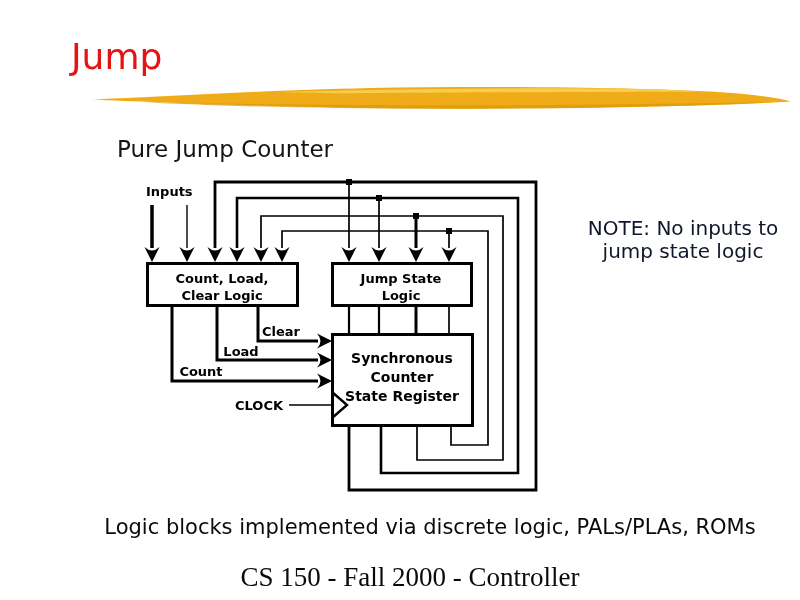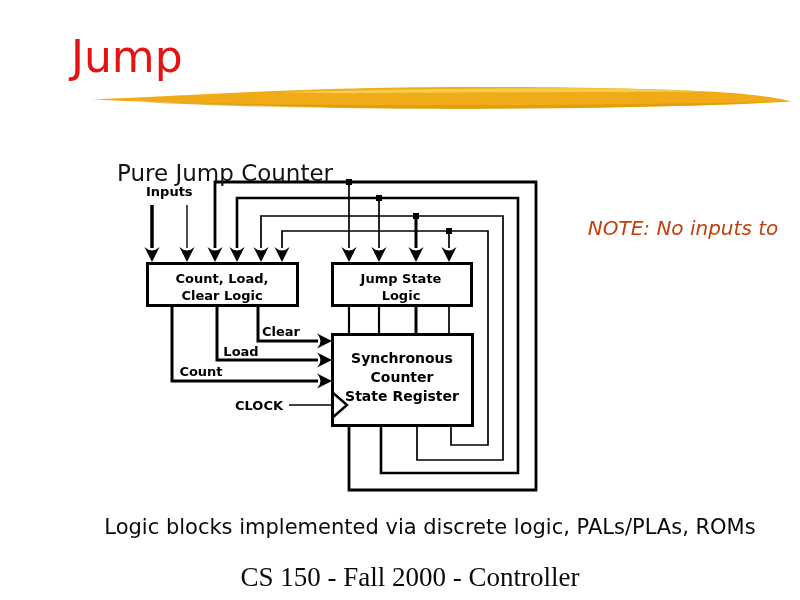--- a/index.html
+++ b/index.html
@@ -6,37 +6,35 @@
   .slide{
     position:relative;
     width:800px;height:600px;
     background:var(--background,#fff);
     overflow:hidden;
     font-family:"DejaVu Sans","Liberation Sans",sans-serif;
   }
   .abs{position:absolute;}
   .title{
     left:71px;top:37px;
-    font-size:44px;line-height:39px;
+    font-size:36px;line-height:39px;
     color:var(--title-red,#e51414);
     letter-spacing:0px;
     z-index:3;
   }
   .subtitle{
     left:117px;top:136px;
     font-size:23px;color:#141414;
     z-index:3;
-    margin-top:24px;
   }
   .note{
     left:573px;top:217px;width:220px;
     font-size:20px;line-height:23px;
-    text-align:center;color:#c2410c;
+    text-align:center;color:#0f172a;
     z-index:3;
-    font-style:italic;
   }
   .caption{
     left:30px;top:515px;width:800px;
     font-size:21px;text-align:center;color:#0a0a0a;
     z-index:3;
   }
   .footer{
     left:0px;top:562px;width:820px;
     font-family:"Liberation Serif","DejaVu Serif",serif;
     font-size:27px;text-align:center;color:#0a0a0a;
@@ -144,18 +142,19 @@
   </svg>
 
   <div class="abs title">
     <div>Jump</div>
   </div>
 
   <div class="abs subtitle">Pure Jump Counter</div>
 
   <div class="abs note">
     <div>NOTE: No inputs to</div>
+    <div>jump state logic</div>
   </div>
 
   <div class="abs caption">Logic blocks implemented via discrete logic, PALs/PLAs, ROMs</div>
 
   <div class="abs footer">CS 150 - Fall 2000 - Controller</div>
 </div>
 
 </body></html>

